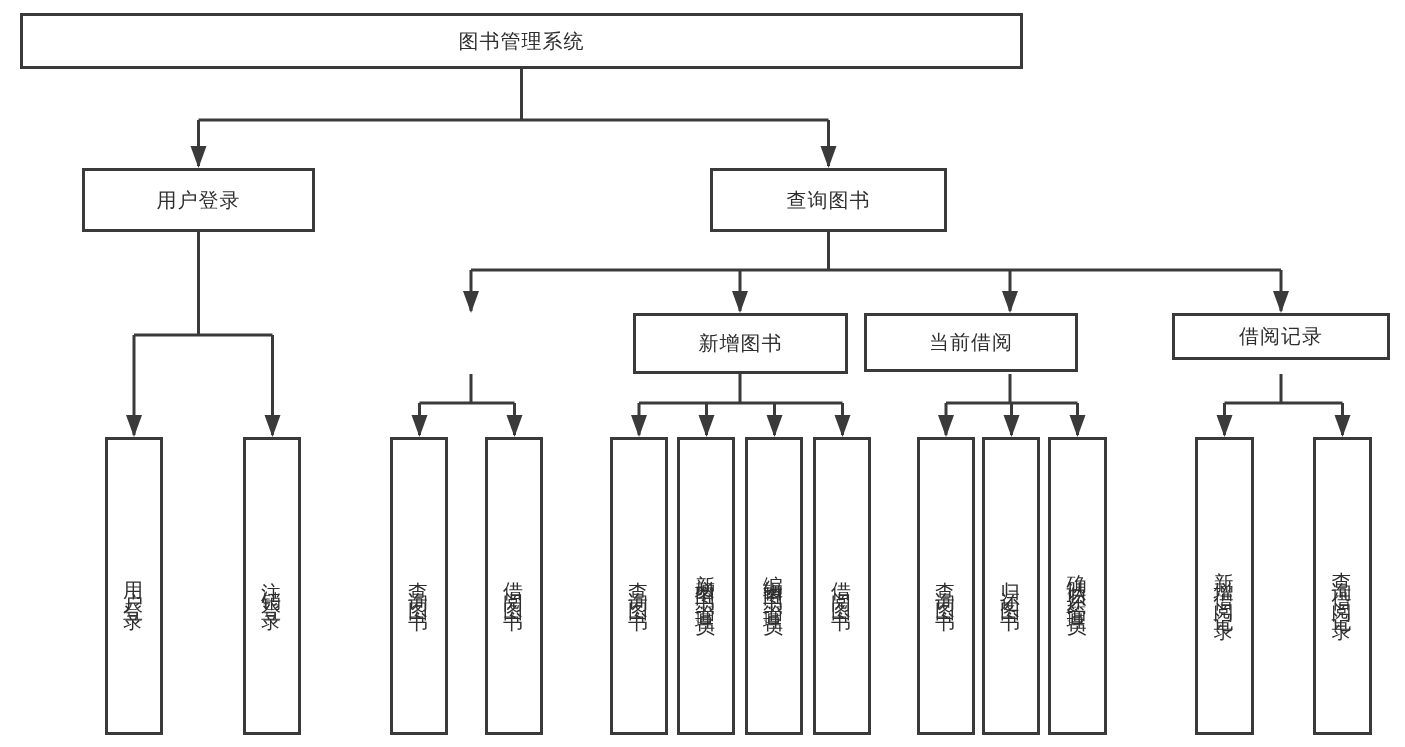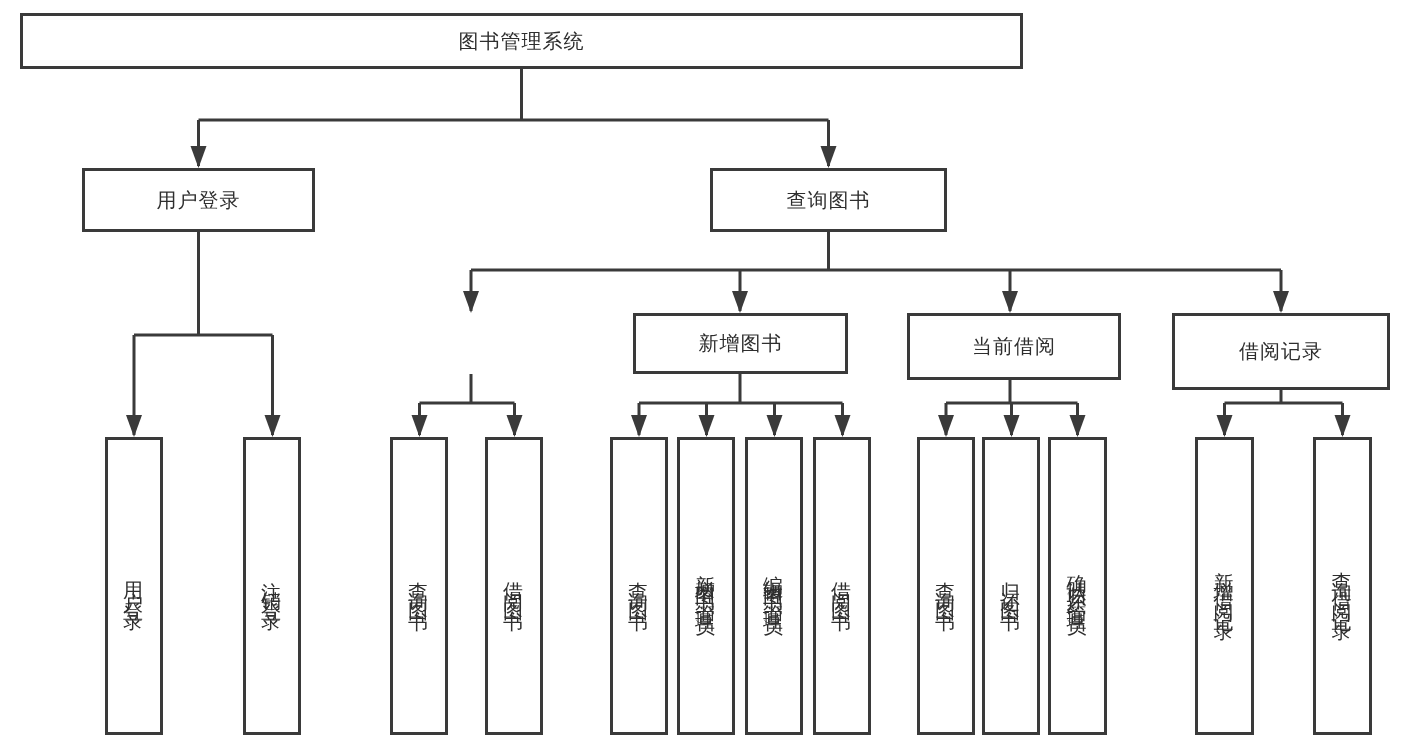--- a/index.html
+++ b/index.html
@@ -92,22 +92,22 @@
       <polygon points="1334.5,415 1350.5,415 1342.5,437"></polygon>
     </g>
   </svg>
 
   <div class="box" style="left:20px; top:13px; width:1003px; height:56px;">图书管理系统</div>
 
   <div class="box" style="left:82px; top:168px; width:233px; height:64px;">用户登录</div>
   <div class="box" style="left:710px; top:168px; width:237px; height:64px;">查询图书</div>
 
   <div class="box" style="left:633px; top:313px; width:215px; height:61px;">新增图书</div>
-  <div class="box" style="left:907px; top:313px; width:214px; height:67px;">当前借阅</div>
-  <div class="box" style="left:1172px; top:313px; width:218px; height:77px;">借阅记录</div>
+  <div class="box" style="left:864px; top:313px; width:214px; height:59px;">当前借阅</div>
+  <div class="box" style="left:1172px; top:313px; width:218px; height:47px;">借阅记录</div>
 
   <div class="box v" style="left:105px; top:437px; width:58px; height:298px;">用户登录</div>
   <div class="box v" style="left:243px; top:437px; width:58px; height:298px;">注销登录</div>
 
   <div class="box v" style="left:390px; top:437px; width:58px; height:298px;">查询图书</div>
   <div class="box v" style="left:485px; top:437px; width:58px; height:298px;">借阅图书</div>
 
   <div class="box v" style="left:610px; top:437px; width:58px; height:298px;">查询图书</div>
   <div class="box v tight" style="left:677px; top:437px; width:58px; height:298px;">新增图书（管理员）</div>
   <div class="box v tight" style="left:745px; top:437px; width:58px; height:298px;">编辑图书（管理员）</div>

